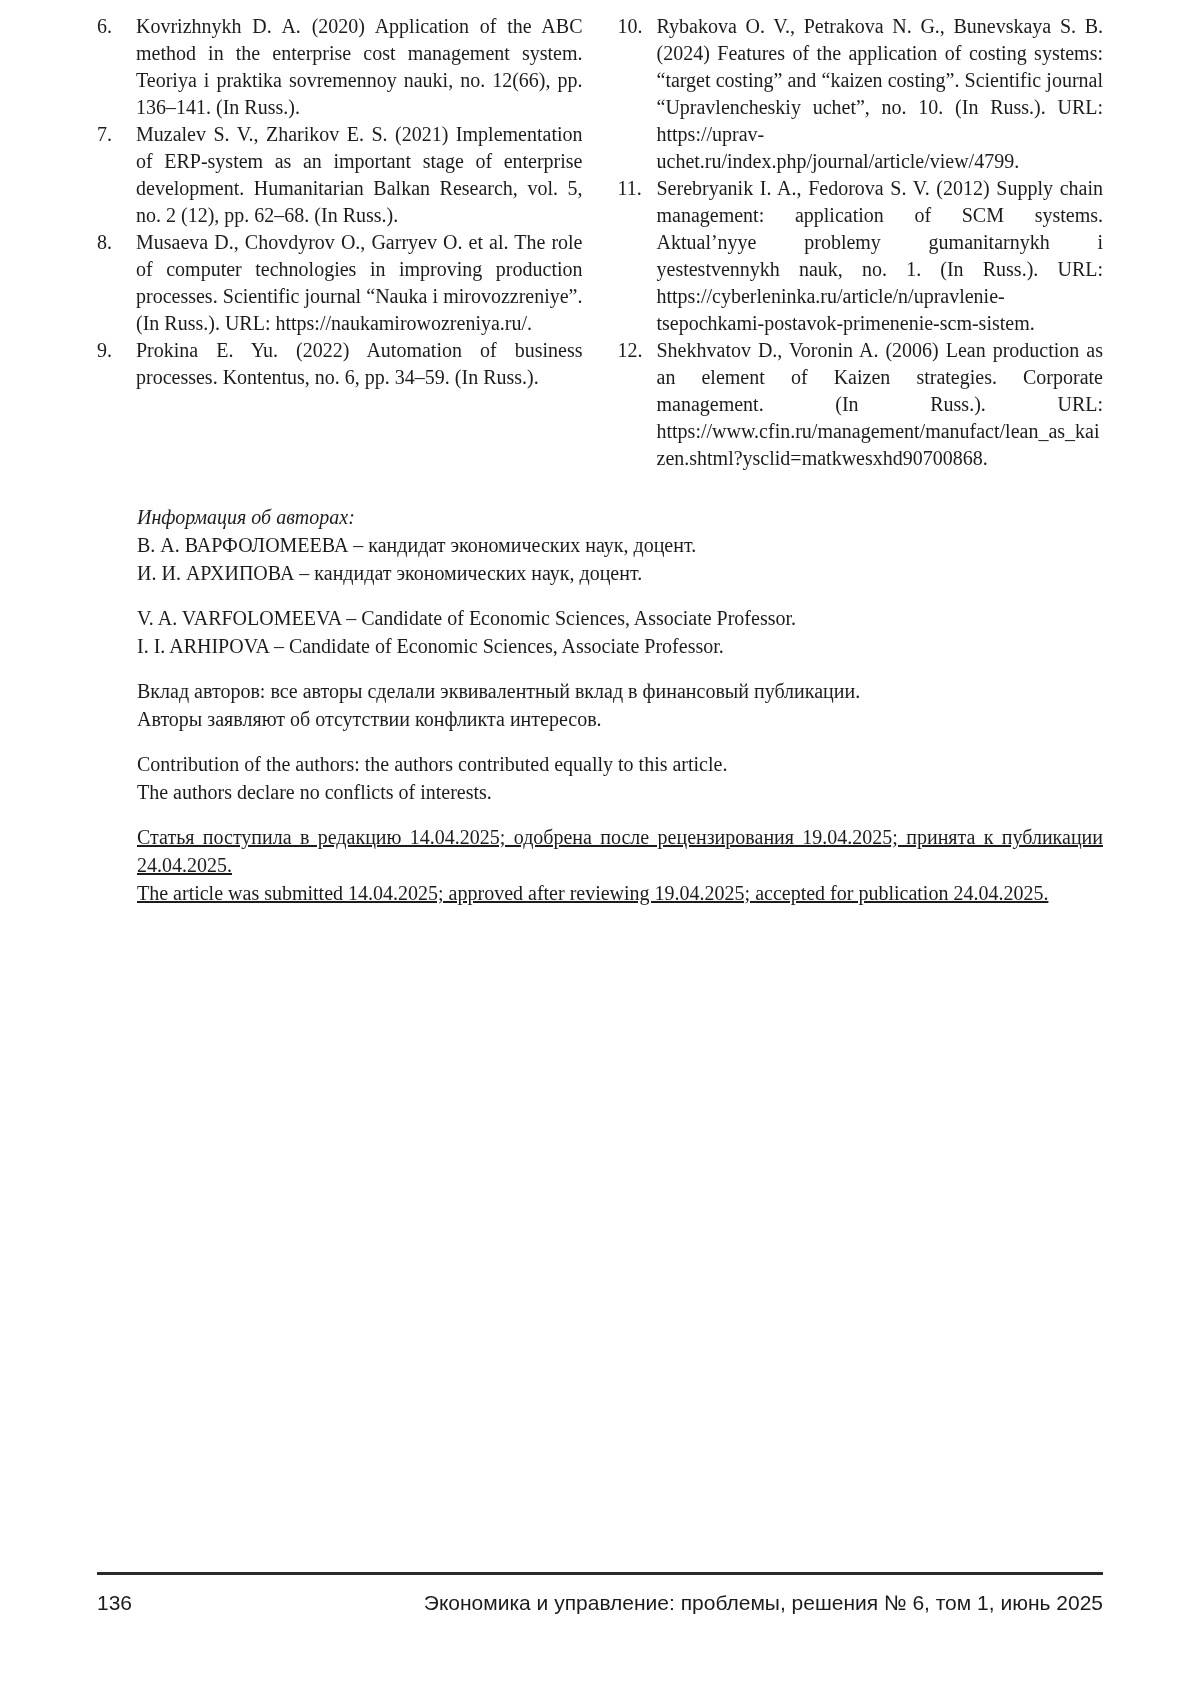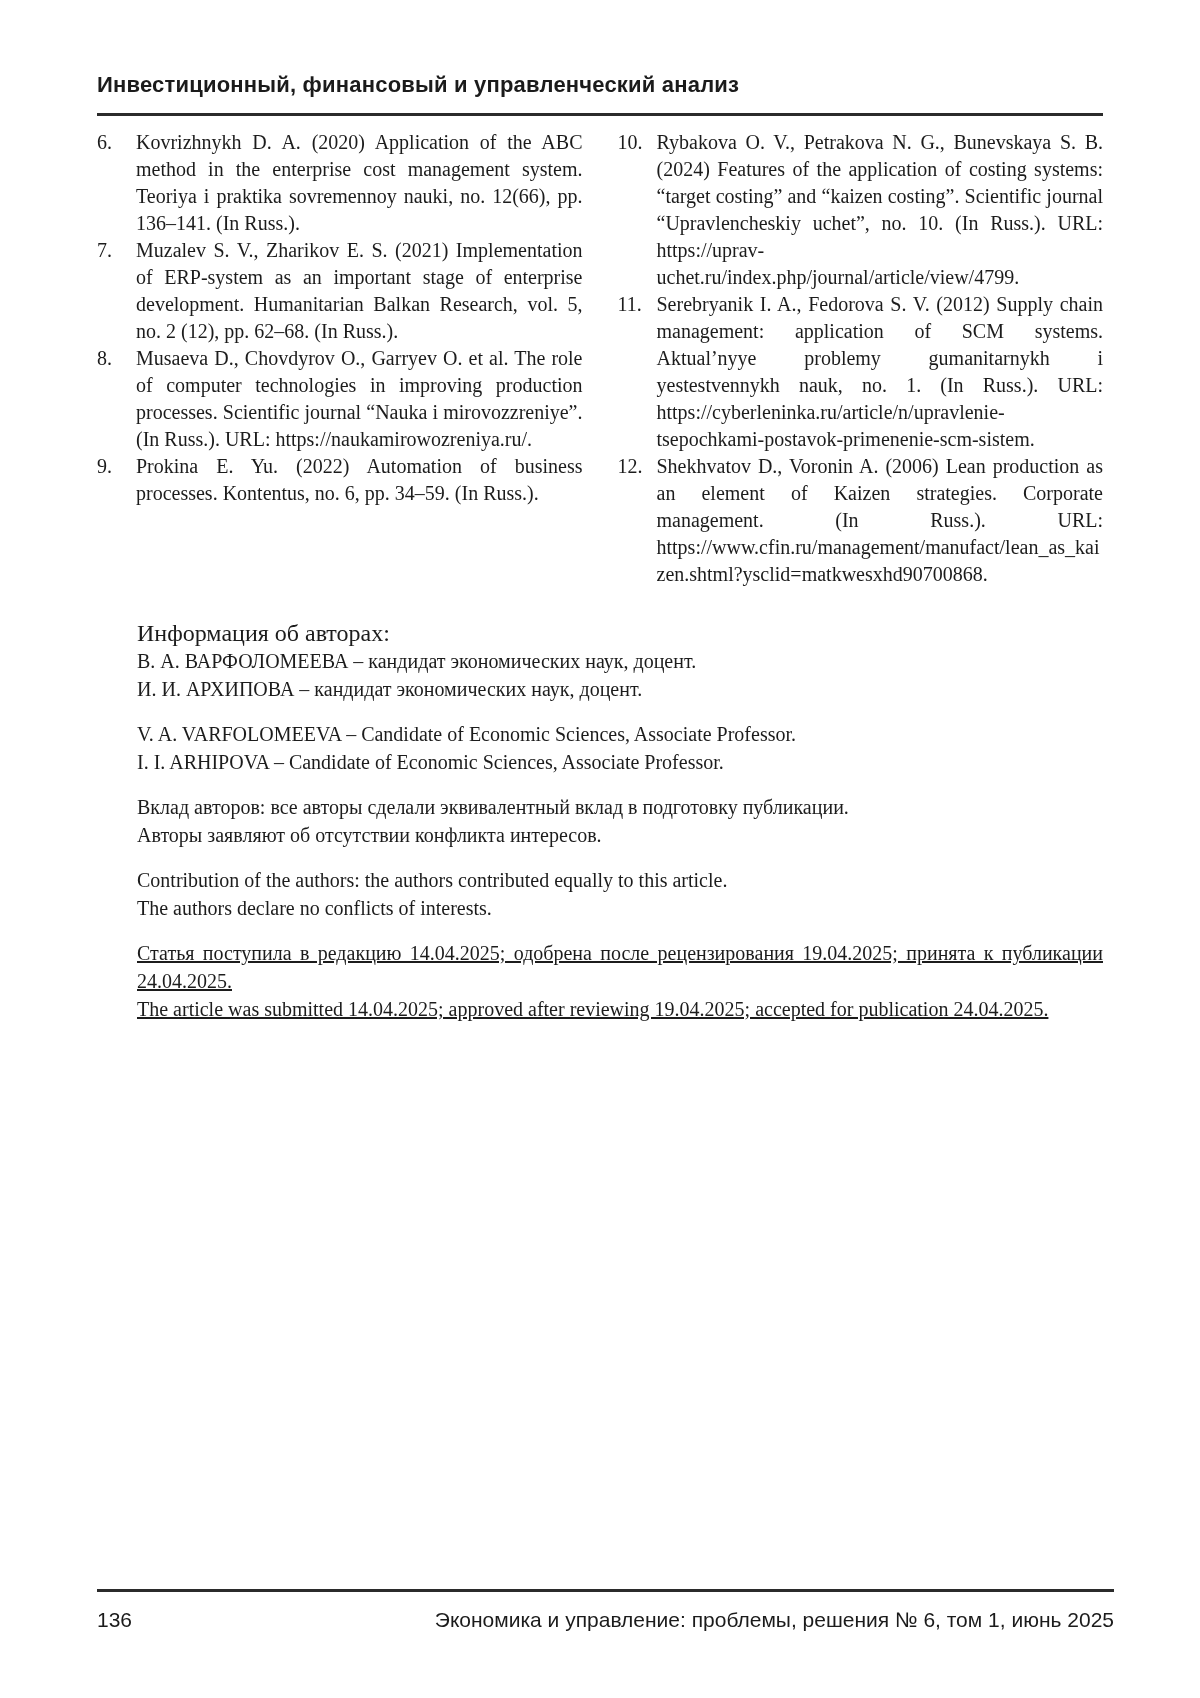--- a/index.html
+++ b/index.html
@@ -42,47 +42,43 @@
     overflow-wrap: break-word;
     hyphens: auto;
   }
   .ref-num { position: absolute; left: 0; top: 0; }
   .it { }
   
   .info-area { margin: 31px 97px 0 137px; }
   .tblock { margin-top: 0; }
   .tblock + .tblock { margin-top: 17px; }
   .tline { font-size: 20px; line-height: 28px; }
-  .theading { font-size: 24px; line-height: 28px; }
+  .theading { font-size: 20px; line-height: 28px; font-style: italic; }
   .dates-para { font-size: 20px; line-height: 28px; text-align: justify; text-decoration: underline; }
   
   .footer {
     position: absolute;
     left: 97px;
-    right: 86px;
+    right: 97px;
     top: 1572px;
     border-top: 3px solid #2b2b2b;
     padding-top: 16px;
     display: flex;
     justify-content: space-between;
     align-items: baseline;
     font-family: "Liberation Sans", sans-serif;
     font-size: 21px;
     color: #1b1b1b;
-    margin-top: 17px;
   }
 </style>
 </head>
 <body>
 
 <div class="page">
 
-  <div class="header">
-    <div class="header-title">Инвестиционный, финансовый и управленческий анализ</div>
-  </div>
 
   <div class="refs">
     <div class="refs-col" lang="en">
         <div class="ref"><span class="ref-num">6.</span><span><span>Kovrizhnykh D. A. (2020) Application of the ABC method in the enterprise cost management system. </span><span class="it">Teoriya i praktika sovremennoy nauki</span><span>, no. 12(66), pp. 136–141. (In Russ.).</span></span></div>
         <div class="ref"><span class="ref-num">7.</span><span><span>Muzalev S. V., Zharikov E. S. (2021) Implementation of ERP-system as an important stage of enterprise development. </span><span class="it">Humanitarian Balkan Research</span><span>, vol. 5, no. 2 (12), pp. 62–68. (In Russ.).</span></span></div>
         <div class="ref"><span class="ref-num">8.</span><span><span>Musaeva D., Chovdyrov O., Garryev O. et al. The role of computer technologies in improving production processes. Scientific journal “Nauka i mirovozzreniye”. (In Russ.). URL: https://naukamirowozreniya.ru/.</span></span></div>
         <div class="ref"><span class="ref-num">9.</span><span><span>Prokina E. Yu. (2022) Automation of business processes. </span><span class="it">Kontentus</span><span>, no. 6, pp. 34–59. (In Russ.).</span></span></div>
       </div>
     <div class="refs-col" lang="en">
         <div class="ref"><span class="ref-num">10.</span><span><span>Rybakova O. V., Petrakova N. G., Bunevskaya S. B. (2024) Features of the application of costing systems: “target costing” and “kaizen costing”. </span><span class="it">Scientific journal “Upravlencheskiy uchet”</span><span>, no. 10. (In Russ.). URL: https://uprav-uchet.ru/index.php/journal/article/view/4799.</span></span></div>
@@ -103,21 +99,21 @@
 
     <div class="tblock">
       <div>
           <div class="tline">V. A. VARFOLOMEEVA – Candidate of Economic Sciences, Associate Professor.</div>
           <div class="tline">I. I. ARHIPOVA – Candidate of Economic Sciences, Associate Professor.</div>
         </div>
     </div>
 
     <div class="tblock">
       <div>
-          <div class="tline">Вклад авторов: все авторы сделали эквивалентный вклад в подготовку публикации.</div>
+          <div class="tline">Вклад авторов: все авторы сделали эквивалентный вклад в финансовый публикации.</div>
           <div class="tline">Авторы заявляют об отсутствии конфликта интересов.</div>
         </div>
     </div>
 
     <div class="tblock">
       <div>
           <div class="tline">Contribution of the authors: the authors contributed equally to this article.</div>
           <div class="tline">The authors declare no conflicts of interests.</div>
         </div>
     </div>

